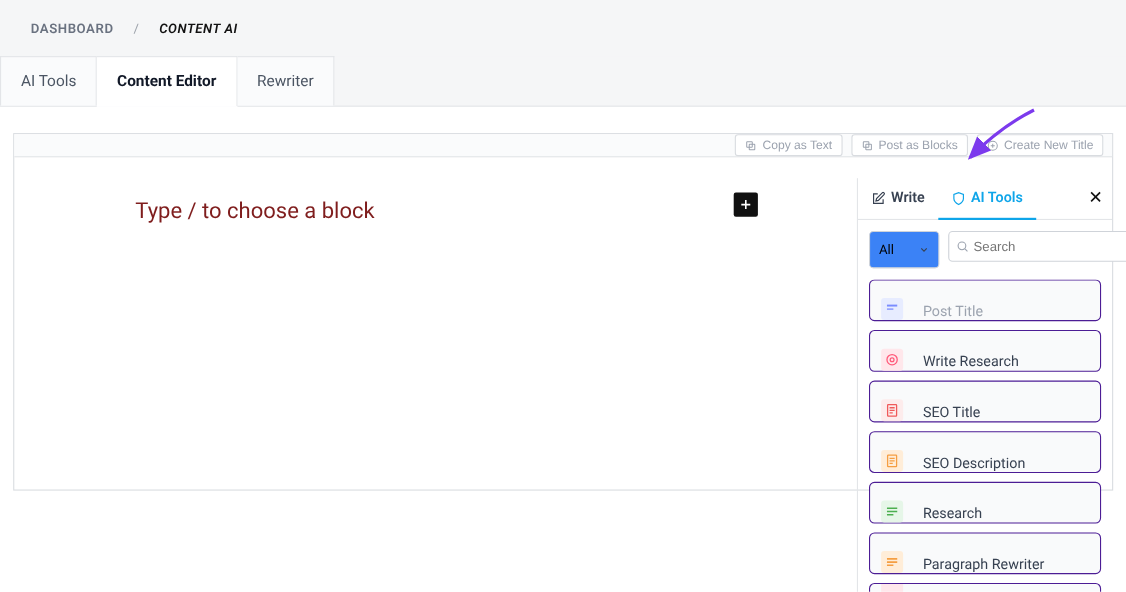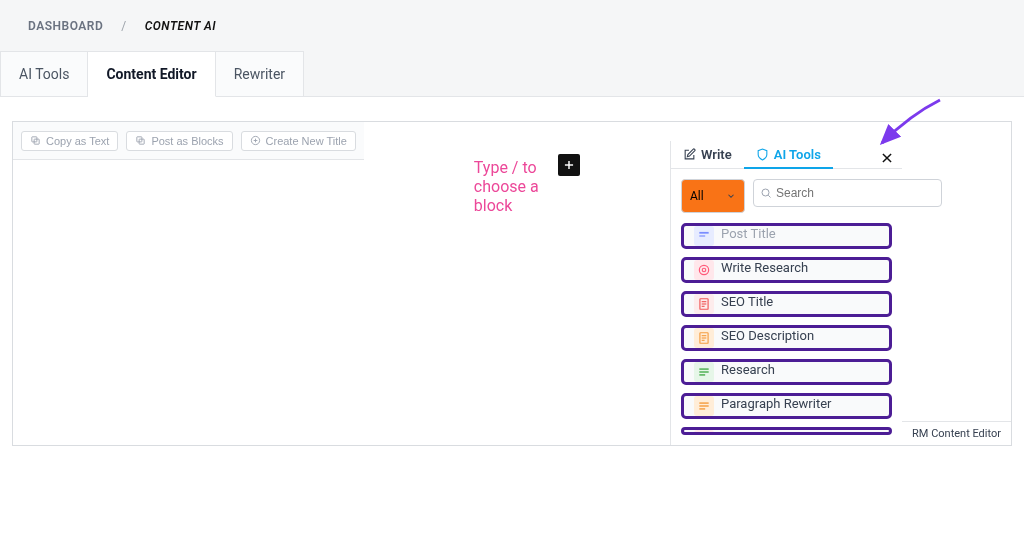--- a/index.html
+++ b/index.html
@@ -11,47 +11,47 @@
   .breadcrumb-bar .crumb { color: #6a7280; font-weight: 600; }
   .breadcrumb-bar .sep { color: #9da3ab; margin: 0 6px; }
 
   
   .tabs-row { display: flex; border-bottom: 1px solid #e3e5e8; background: #f5f6f7; margin-top: -1px; }
   .tab { padding: 14px 18px; font-size: 14px; color: #4b5563; border: 1px solid #e3e5e8; border-bottom: none; background: #fafbfc; cursor: pointer; }
   .tab.active { background: #ffffff; font-weight: 700; color: #111827; border-bottom: 1px solid #fff; margin-bottom: -1px; }
   .tab + .tab { border-left: none; }
 
   
-  .editor-card { margin: 24px 12px 0 12px; border: 1px solid #d9dce0; height: 325px; display: flex; flex-direction: row; position: relative; }
+  .editor-card { margin: 24px 12px 0 12px; border: 1px solid #d9dce0; height: 325px; display: flex; flex-direction: column; position: relative; }
   .editor-toolbar { height: 38px; border-bottom: 1px solid #e3e5e8; background: #fafbfc; display: flex; justify-content: flex-end; align-items: center; padding: 0 8px; gap: 8px; }
   .tb-btn { display: inline-flex; align-items: center; gap: 5px; border: 1px solid #d9dce0; background: #fff; color: #9ca3af; font-size: 11px; padding: 3px 8px; border-radius: 3px; cursor: pointer; }
   .tb-btn svg { width: 11px; height: 11px; }
 
   .editor-body { flex: 1; display: flex; }
   .content-area { flex: 1; position: relative; padding: 36px 90px 0 110px; }
-  .placeholder { color: #ec4899; font-size: 16px; }
+  .placeholder { color: #7f1d1d; font-size: 20px; }
   .add-block-btn { position: absolute; right: 90px; top: 32px; width: 22px; height: 22px; background: #111; color: #fff; display: flex; align-items: center; justify-content: center; border-radius: 2px; cursor: pointer; font-size: 16px; }
 
   
   .side-panel { width: 232px; border-left: 1px solid #e3e5e8; display: flex; flex-direction: column; position: relative; margin-top: 19px; }
   .side-tabs { display: flex; align-items: center; height: 38px; border-bottom: 1px solid #e3e5e8; position: relative; }
   .side-tab { flex: 0 0 auto; padding: 0 12px; height: 100%; display: inline-flex; align-items: center; gap: 5px; font-size: 13px; font-weight: 600; color: #374151; cursor: pointer; }
   .side-tab.active { color: #0ea5e9; border-bottom: 2px solid #0ea5e9; margin-bottom: -1px; }
   .side-tab svg { width: 13px; height: 13px; }
   .close-btn { position: absolute; right: 8px; top: 9px; font-size: 16px; font-weight: 700; color: #111; cursor: pointer; }
 
   .side-controls { display: flex; gap: 8px; padding: 10px; }
-  .filter-select { flex: 0 0 64px; height: 28px; border: 1px solid #cfd3d9; border-radius: 4px; display: flex; align-items: center; justify-content: space-between; padding: 16px 8px; font-size: 12px; background: #f97316; cursor: pointer; }
+  .filter-select { flex: 0 0 64px; height: 28px; border: 1px solid #cfd3d9; border-radius: 4px; display: flex; align-items: center; justify-content: space-between; padding: 16px 8px; font-size: 12px; background: #3b82f6; cursor: pointer; }
   .filter-select svg { width: 10px; height: 10px; }
   .search-wrap { flex: 1; height: 28px; border: 1px solid #cfd3d9; border-radius: 4px; display: flex; align-items: center; padding: 0 6px; background: #fff; }
   .search-wrap svg.mag { width: 12px; height: 12px; color: #9ca3af; }
   .search-wrap input { flex: 1; border: none; outline: none; font-size: 12px; padding: 0 4px; color: #374151; }
 
   .tool-list { padding: 0 10px 10px 10px; display: flex; flex-direction: column; gap: 8px; overflow: hidden; }
-  .tool-item { height: 38px; border: 3px solid #4c1d95; border-radius: 5px; background: #f9fafb; display: flex; align-items: flex-start; gap: 7px; padding: 0 10px; font-size: 13px; color: #374151; cursor: pointer; }
+  .tool-item { height: 38px; border: 1px solid #4c1d95; border-radius: 5px; background: #f9fafb; display: flex; align-items: flex-end; gap: 18px; padding: 0 10px; font-size: 13px; color: #374151; cursor: pointer; }
   .tool-item.disabled { color: #9ca3af; }
   .tool-item .ico { width: 20px; height: 20px; border-radius: 3px; display: flex; align-items: center; justify-content: center; font-size: 12px; flex-shrink: 0; }
   .tool-item.partial { height: 14px; overflow: hidden; }
 
   
   .footer { height: 24px; line-height: 24px; border-top: 1px solid #e3e5e8; font-size: 11px; color: #374151; padding: 0 10px; margin-top: auto; }
 
   
   .arrow-annot { position: absolute; pointer-events: none; }
 </style>

